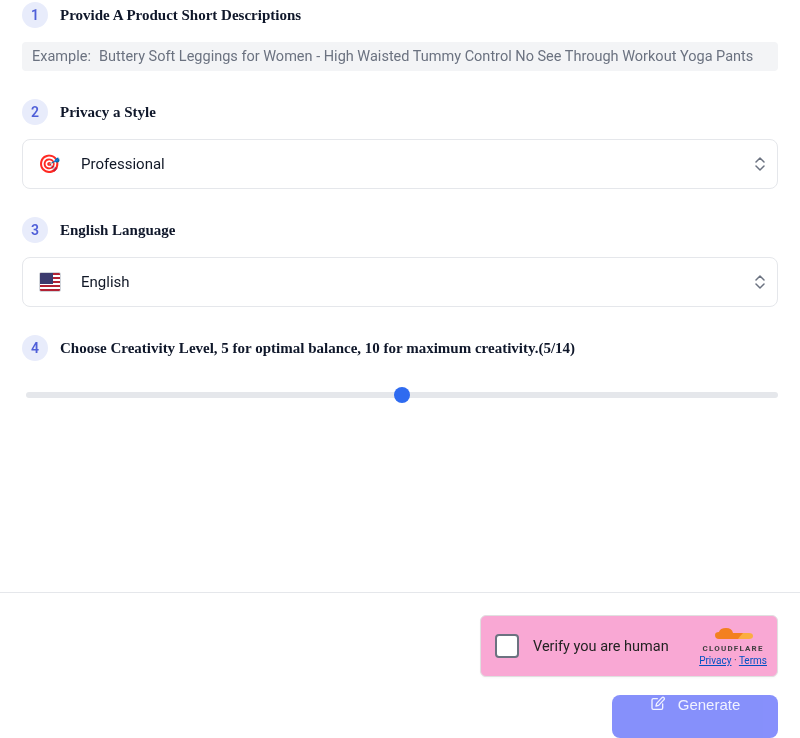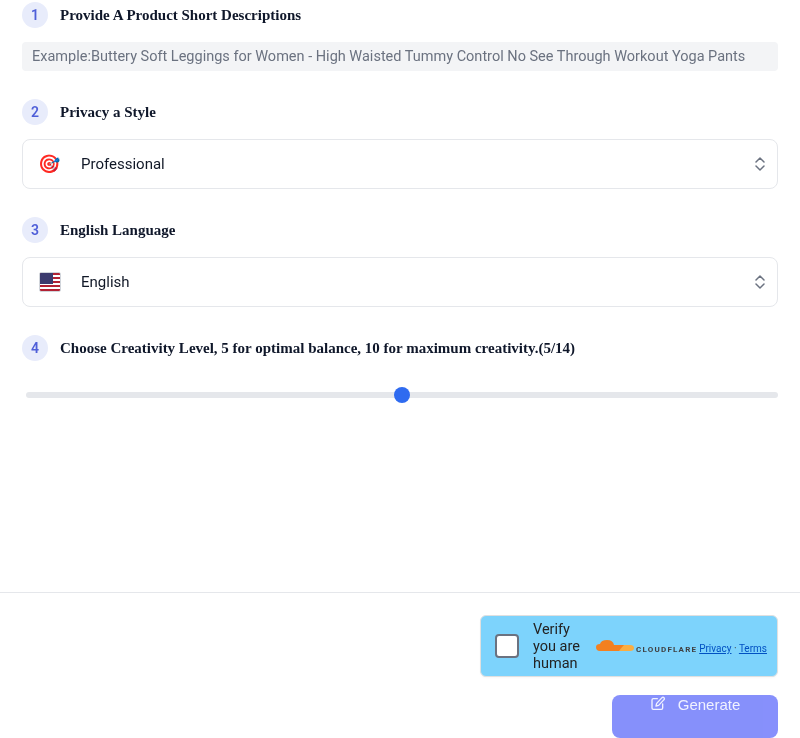--- a/index.html
+++ b/index.html
@@ -49,21 +49,21 @@
     width:100%;height:148px;resize:both;
     border:1px solid var(--border);border-radius:8px;
     padding:10px 14px;font-size:15px;color:var(--text);
     font-family:inherit;
     outline:none;display:block;
   }
   .textarea::placeholder{color:#9ca3af}
   .example-bar{
     margin-top:8px;background:var(--example-bg);
     border-radius:4px;padding:6px 10px;font-size:14.5px;color:#6b7280;
-    display:flex;gap:0;white-space:nowrap;overflow:hidden;text-overflow:ellipsis;
+    display:flex;gap:8px;white-space:nowrap;overflow:hidden;text-overflow:ellipsis;
   }
   .example-bar .lbl{color:#6b7280}
   .example-bar .txt{color:#6b7280}
   .select{
     width:100%;border:1px solid var(--border);border-radius:8px;
     height:50px;display:flex;align-items:center;padding:0 42px 0 16px;
     position:relative;cursor:pointer;background:#fff;
   }
   .select .leading{
     display:flex;align-items:center;gap:20px;font-size:15px;color:#111827;
@@ -100,33 +100,33 @@
   }
   .footer-line{
     position:absolute;left:0;right:0;top:592px;height:1px;background:var(--footer-border);
   }
   .footer{
     position:absolute;left:0;right:0;top:593px;bottom:0;
     padding:22px 22px 0 22px;display:flex;flex-direction:column;align-items:flex-end;gap:18px;
   }
   .turnstile{
     width:298px;height:64px;border:1px solid #e0e0e0;border-radius:6px;
-    background:#7dd3fc;display:flex;align-items:center;
+    background:#f9a8d4;display:flex;align-items:center;
     padding:0 10px 0 14px;gap:14px;position:relative;
     box-shadow:0 1px 2px rgba(0,0,0,0.03);
   }
   .turnstile .cb{
     width:24px;height:24px;border:2px solid #6b7280;border-radius:4px;background:#fff;
     cursor:pointer;flex:none;
   }
   .turnstile .label{
     font-size:14.5px;color:#232323;flex:1;
   }
   .turnstile .brand{
-    display:flex;flex-direction:row;align-items:flex-end;gap:2px;
+    display:flex;flex-direction:column;align-items:center;gap:2px;
   }
   .turnstile .brand .wordmark{
     font-size:8px;letter-spacing:1.2px;color:var(--cf-dark);font-weight:700;
   }
   .turnstile .links{
     font-size:10px;color:var(--cf-dark);
   }
   .turnstile .links a{color:var(--link);text-decoration:underline;cursor:pointer}
   .generate{
     width:166px;height:44px;border:none;border-radius:8px;

